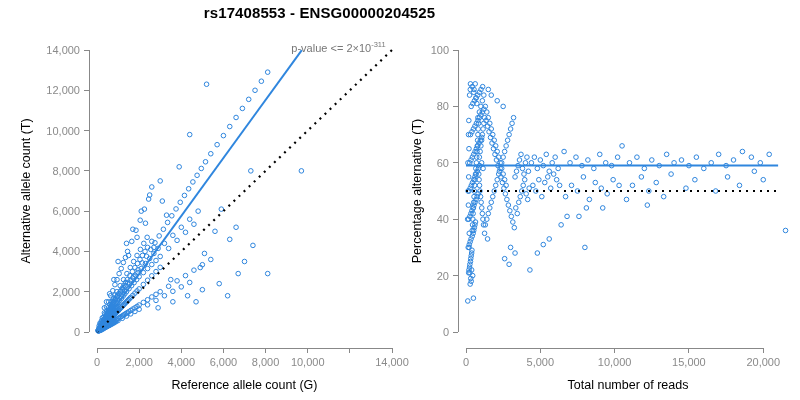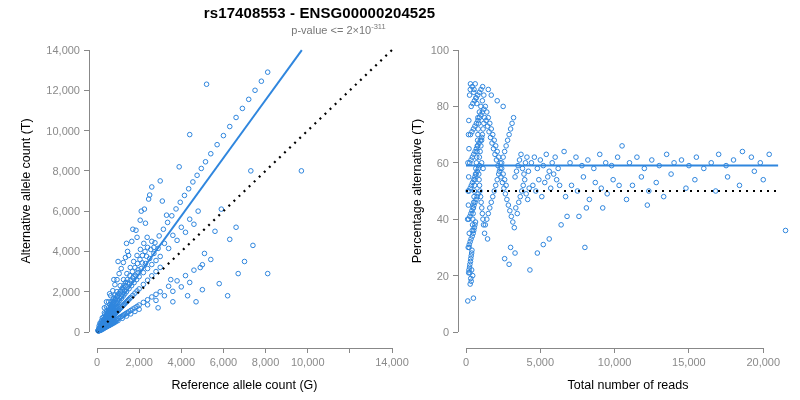--- a/index.html
+++ b/index.html
@@ -32,21 +32,21 @@
     font-size: 15px;
     font-weight: bold;
     color: #000000;
     letter-spacing: 0.1px;
     line-height: 18px;
   }
   .fig-subtitle {
     font-size: 11px;
     color: #777777;
     line-height: 14px;
-    margin-top: 1px;
+    margin-top: 19px;
     padding-left: 38px;
   }
   .fig-subtitle sup {
     font-size: 7.5px;
     vertical-align: super;
     line-height: 0;
   }
   svg { display: block; }
   text { font-family: "Liberation Sans", sans-serif; }
   .tick-label {

